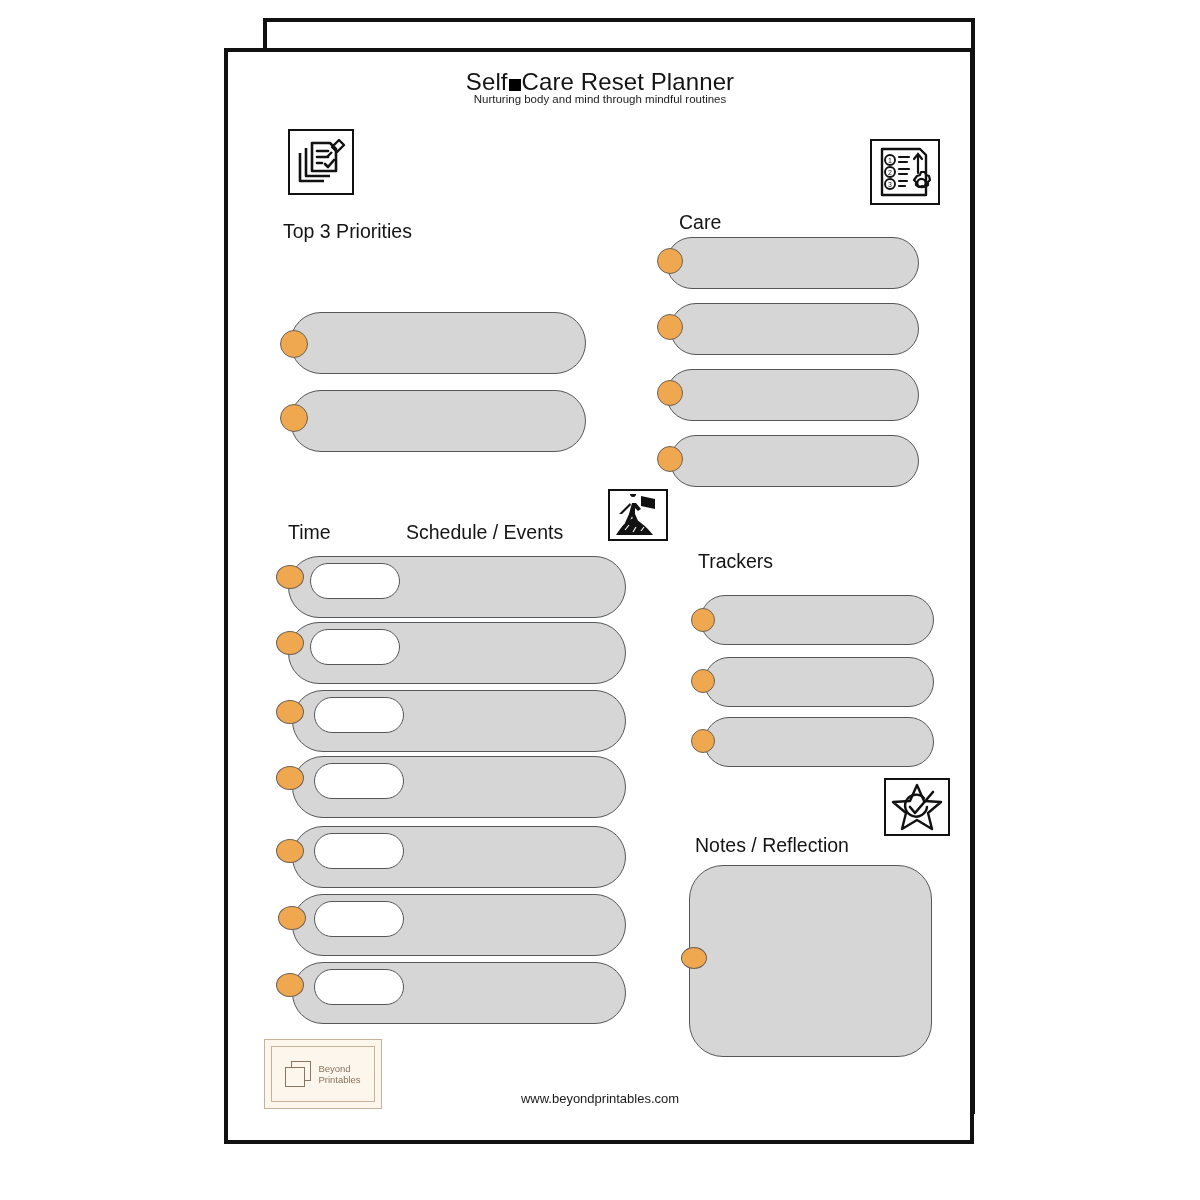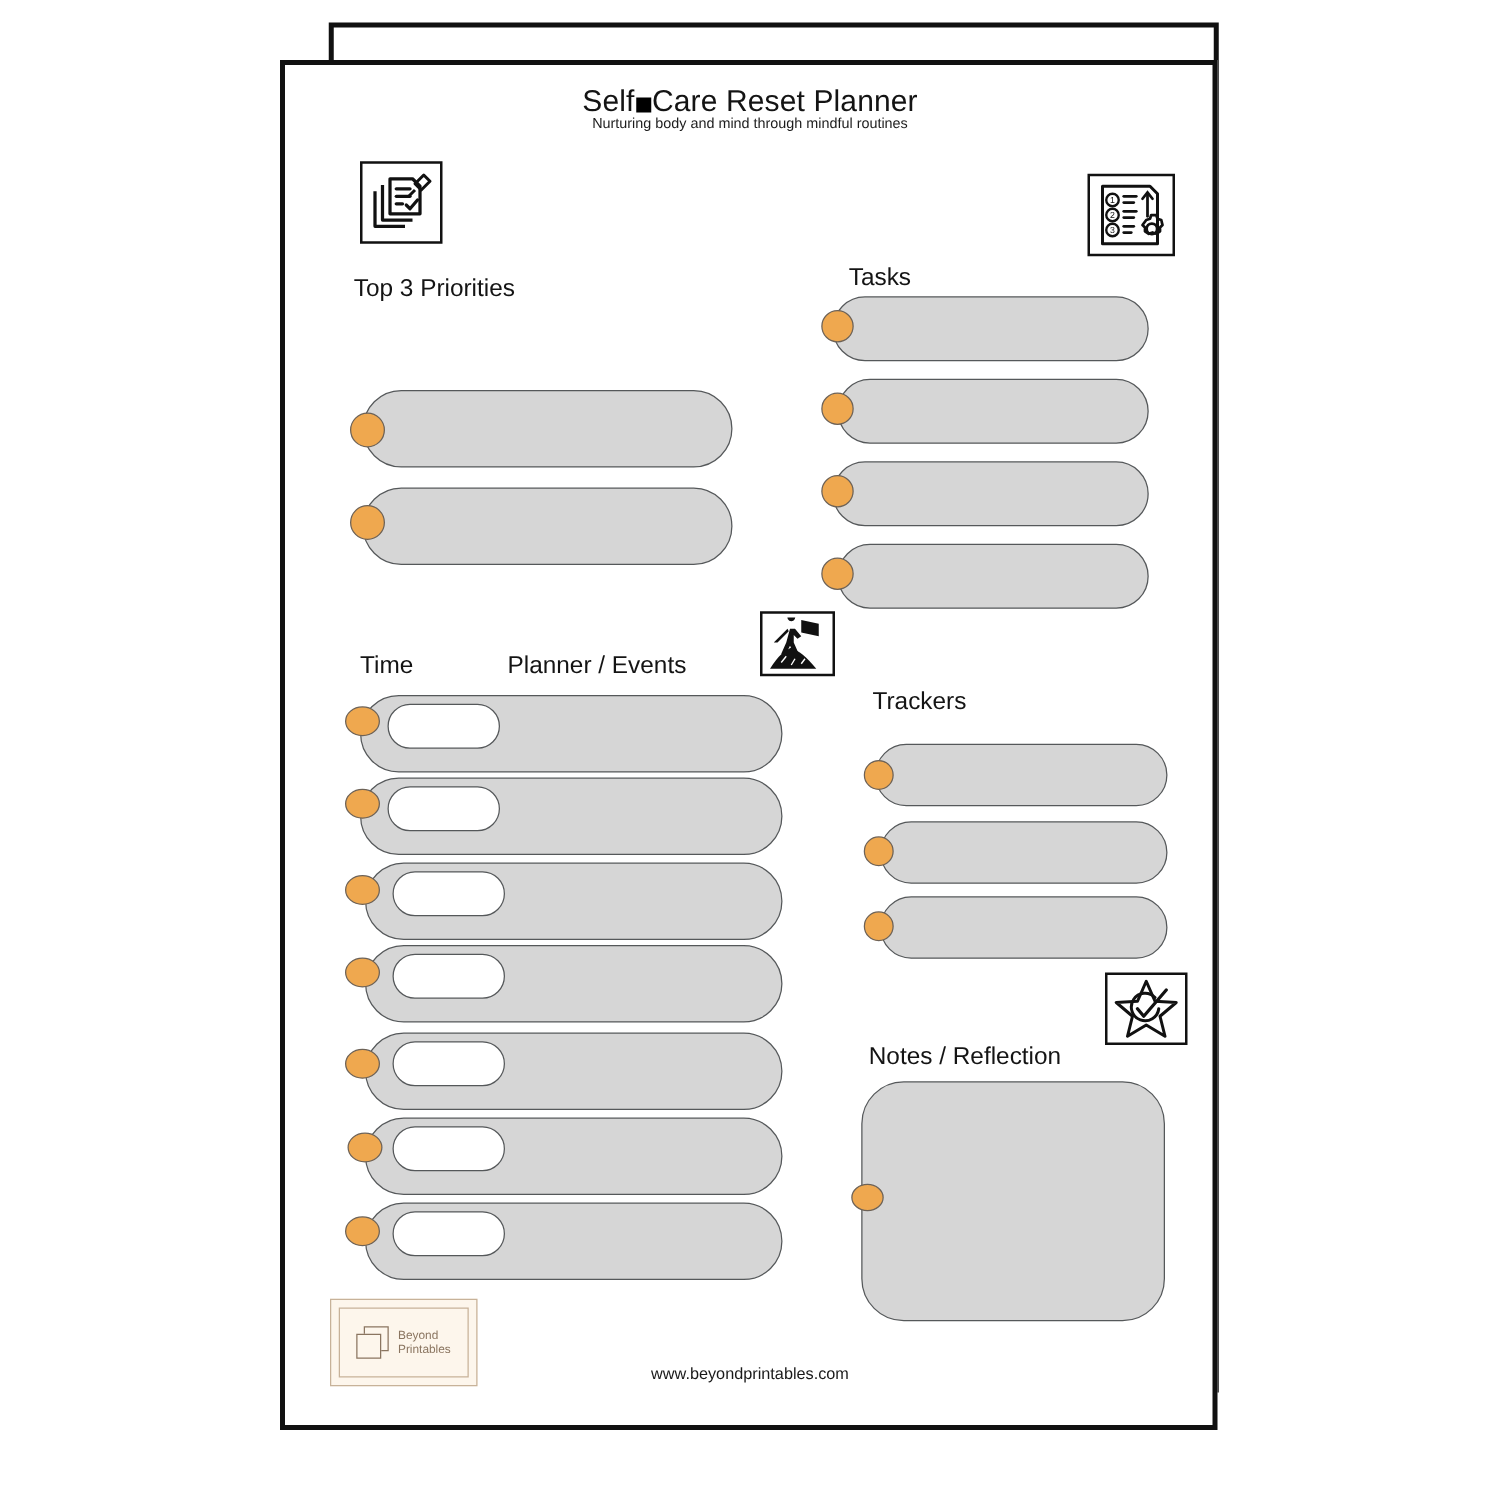--- a/index.html
+++ b/index.html
@@ -164,21 +164,21 @@
   </div>
 
   <div class="sec-label" style="left:283px; top:220px;">Top 3 Priorities</div>
 
   <div class="pill" style="left:290px; top:312px; width:296px; height:62px;"></div>
   <div class="bullet" style="left:280px; top:330px; width:28px; height:28px;"></div>
 
   <div class="pill" style="left:290px; top:390px; width:296px; height:62px;"></div>
   <div class="bullet" style="left:280px; top:404px; width:28px; height:28px;"></div>
 
-  <div class="sec-label" style="left:679px; top:211px;">Tasks</div>
+  <div class="sec-label" style="left:679px; top:211px;">Care</div>
 
   <div class="pill" style="left:666px; top:237px; width:253px; height:52px;"></div>
   <div class="bullet" style="left:657px; top:248px; width:26px; height:26px;"></div>
 
   <div class="pill" style="left:670px; top:303px; width:249px; height:52px;"></div>
   <div class="bullet" style="left:657px; top:314px; width:26px; height:26px;"></div>
 
   <div class="pill" style="left:666px; top:369px; width:253px; height:52px;"></div>
   <div class="bullet" style="left:657px; top:380px; width:26px; height:26px;"></div>
 
@@ -196,21 +196,21 @@
       </g>
       <g stroke="#fff" stroke-width="1.1">
         <line x1="12" y1="36" x2="16" y2="31"></line>
         <line x1="20" y1="38" x2="23" y2="33"></line>
         <line x1="28" y1="37" x2="31" y2="33"></line>
       </g>
     </svg>
   </div>
 
   <div class="sec-label" style="left:288px; top:521px;">Time</div>
-  <div class="sec-label" style="left:406px; top:521px;">Planner / Events</div>
+  <div class="sec-label" style="left:406px; top:521px;">Schedule / Events</div>
 
   <div class="pill" style="left:288px; top:556px; width:338px; height:62px;"></div>
   <div class="inner-pill" style="left:310px; top:563px; width:90px; height:36px;"></div>
   <div class="bullet" style="left:276px; top:565px; width:28px; height:24px;"></div>
 
   <div class="pill" style="left:288px; top:622px; width:338px; height:62px;"></div>
   <div class="inner-pill" style="left:310px; top:629px; width:90px; height:36px;"></div>
   <div class="bullet" style="left:276px; top:631px; width:28px; height:24px;"></div>
 
   <div class="pill" style="left:292px; top:690px; width:334px; height:62px;"></div>

